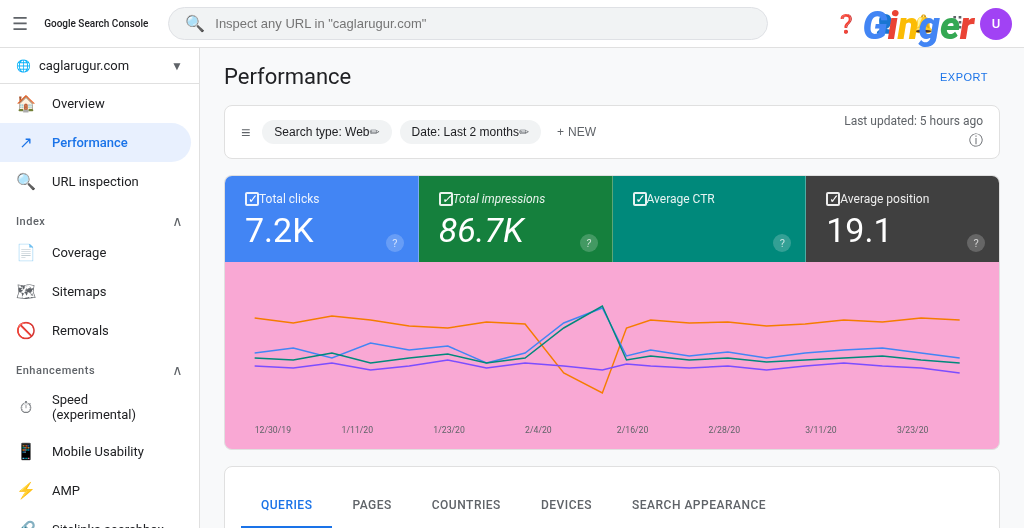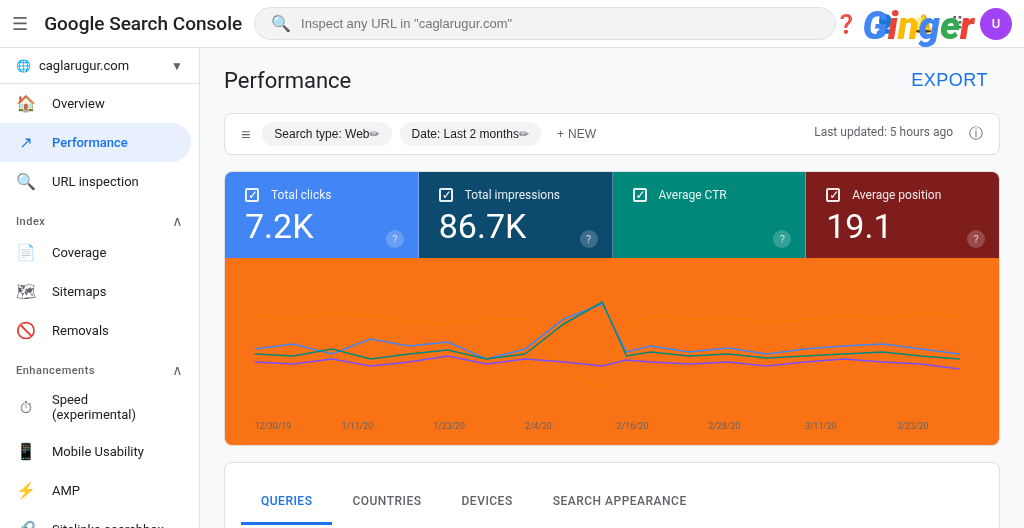--- a/index.html
+++ b/index.html
@@ -4,21 +4,21 @@
   <style>
     * { box-sizing: border-box; margin: 0; padding: 0; }
     body { font-family: 'Roboto', Arial, sans-serif; background: #fff; color: #202124; font-size: 13px; display: flex; flex-direction: column; height: 528px; overflow: hidden; }
 
     
     .topbar {
       display: flex; align-items: center; background: #fff; border-bottom: 1px solid #e0e0e0;
       padding: 0 12px; height: 48px; flex-shrink: 0; position: relative; z-index: 10;
     }
     .topbar-menu-icon { color: #5f6368; margin-right: 16px; font-size: 18px; cursor: pointer; }
-    .topbar-logo { font-size: 19px; font-weight: 500; color: #202124; margin-right: 12px; white-space: nowrap; }
+    .topbar-logo { font-size: 10px; font-weight: 500; color: #202124; margin-right: 20px; white-space: nowrap; }
     .search-bar {
       flex: 1; max-width: 600px; display: flex; align-items: center;
       border: 1px solid #dfe1e5; border-radius: 24px; padding: 6px 16px; background: #f1f3f4;
     }
     .search-bar input {
       border: none; background: transparent; outline: none; font-size: 13px; color: #202124; width: 100%;
     }
     .search-icon { color: #9aa0a6; margin-right: 10px; font-size: 16px; }
     .topbar-right { margin-left: auto; display: flex; align-items: center; gap: 16px; }
     .topbar-icon { color: #5f6368; font-size: 18px; cursor: pointer; }
@@ -68,59 +68,59 @@
 
     
     .main-content { flex: 1; overflow-y: auto; background: #f8f9fa; padding: 16px 24px; }
 
     
     .page-header {
       display: flex; align-items: center; justify-content: space-between; margin-bottom: 16px;
     }
     .page-title { font-size: 22px; font-weight: 400; color: #202124; }
     .export-btn {
-      background: transparent; border: none; color: #1a73e8; font-size: 18px; font-weight: 500;
+      background: transparent; border: none; color: #1a73e8; font-size: 11px; font-weight: 500;
       cursor: pointer; letter-spacing: 0.5px; padding: 6px 12px; border-radius: 4px;
     }
 
     
     .filter-bar {
       display: flex; align-items: center; gap: 8px; margin-bottom: 16px; background: #fff;
       padding: 8px 16px; border-radius: 8px; border: 1px solid #e0e0e0;
     }
     .filter-icon { color: #5f6368; font-size: 16px; margin-right: 4px; }
     .filter-chip {
       display: flex; align-items: center; background: #f1f3f4; border-radius: 16px;
       padding: 5px 12px; font-size: 12px; color: #202124; cursor: pointer; border: none;
     }
     .filter-chip .edit-icon { color: #5f6368; font-size: 12px; }
     .new-btn {
       display: flex; align-items: center; background: transparent; border: none;
       color: #5f6368; font-size: 12px; cursor: pointer; gap: 4px; padding: 5px 8px;
     }
-    .filter-bar-right { margin-left: auto; font-size: 12px; color: #5f6368; display: flex; align-items: flex-start; gap: 16px; }
+    .filter-bar-right { margin-left: auto; font-size: 12px; color: #5f6368; display: flex; align-items: flex-end; gap: 4px; flex-direction: column; }
     .info-icon { color: #5f6368; font-size: 14px; cursor: pointer; }
 
     
     .stats-container { display: flex; margin-bottom: 0; background: #fff; border-radius: 8px 8px 0 0; border: 1px solid #e0e0e0; border-bottom: none; overflow: hidden; }
     .stat-card { flex: 1; padding: 16px 20px 12px 20px; position: relative; border-right: 1px solid rgba(255,255,255,0.3); }
     .stat-card:last-child { border-right: none; }
-    .stat-label { font-size: 12px; color: rgba(255,255,255,0.9); font-weight: 400; display: flex; align-items: flex-start; gap: 12px; }
+    .stat-label { font-size: 12px; color: rgba(255,255,255,0.9); font-weight: 400; display: flex; align-items: flex-start; gap: 0; }
     .stat-checkbox { width: 14px; height: 14px; border-radius: 2px; border: 2px solid rgba(255,255,255,0.9); background: transparent; flex-shrink: 0; position: relative; }
     .stat-checkbox.checked::after { content: '✓'; position: absolute; top: -2px; left: 1px; font-size: 12px; color: #fff; }
     .stat-value { font-size: 34px; font-weight: 400; color: #fff; margin-top: 4px; }
     .stat-help { position: absolute; bottom: 10px; right: 14px; color: rgba(255,255,255,0.7); font-size: 14px; cursor: pointer; background: rgba(255,255,255,0.2); border-radius: 50%; width: 18px; height: 18px; display: flex; align-items: center; justify-content: center; font-size: 11px; }
     .card-blue { background: #4285f4; }
-    .card-purple { background: #0c4a6e; }
+    .card-purple { background: #15803d; font-style: italic; }
     .card-teal { background: #00897b; }
-    .card-orange { background: #7f1d1d; }
+    .card-orange { background: #404040; }
 
     
     .chart-area {
-      background: #f97316; border: 1px solid #e0e0e0; border-top: none; border-radius: 0 0 8px 8px;
+      background: #f9a8d4; border: 1px solid #e0e0e0; border-top: none; border-radius: 0 0 8px 8px;
       padding: 16px 20px 8px; margin-bottom: 16px;
     }
     .chart-svg { width: 100%; height: 160px; }
 
     
     .bottom-tabs {
       background: #fff; border: 1px solid #e0e0e0; border-radius: 8px;
       display: flex; padding: 17px 16px; text-align: right;
     }
     .bottom-tab {
@@ -297,19 +297,20 @@
         <polyline fill="none" stroke="#4285f4" stroke-width="1.5" points="10,75 50,70 90,80 130,65 170,72 210,68 250,85 290,75 330,45 370,30 395,78 420,72 460,78 500,74 540,80 580,75 620,72 660,70 700,75 740,80"></polyline>
 
         <polyline fill="none" stroke="#00897b" stroke-width="1.5" points="10,80 50,82 90,75 130,85 170,80 210,76 250,85 290,80 330,50 370,28 395,82 420,78 460,82 500,80 540,84 580,82 620,80 660,78 700,82 740,85"></polyline>
 
         <polyline fill="none" stroke="#7c4dff" stroke-width="1.5" points="10,88 50,90 90,85 130,92 170,88 210,82 250,90 290,85 330,88 370,92 395,86 420,88 460,90 500,88 540,92 580,88 620,85 660,88 700,90 740,95"></polyline>
       </svg>
     </div>
 
     <div class="bottom-tabs">
       <div class="bottom-tab active">QUERIES</div>
+      <div class="bottom-tab">PAGES</div>
       <div class="bottom-tab">COUNTRIES</div>
       <div class="bottom-tab">DEVICES</div>
       <div class="bottom-tab">SEARCH APPEARANCE</div>
     </div>
 
   </div>
 </div>
 
 </body></html>

